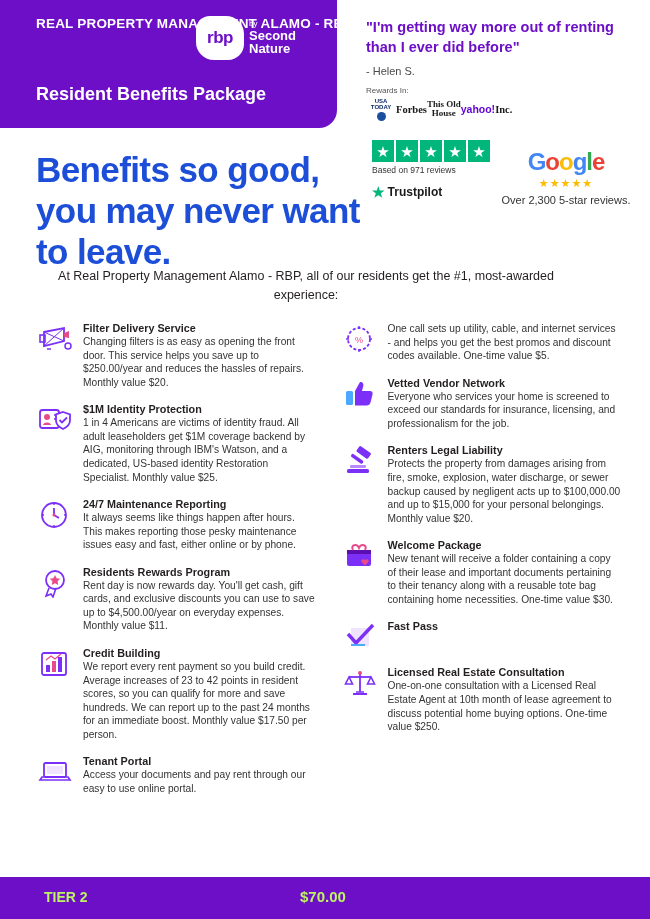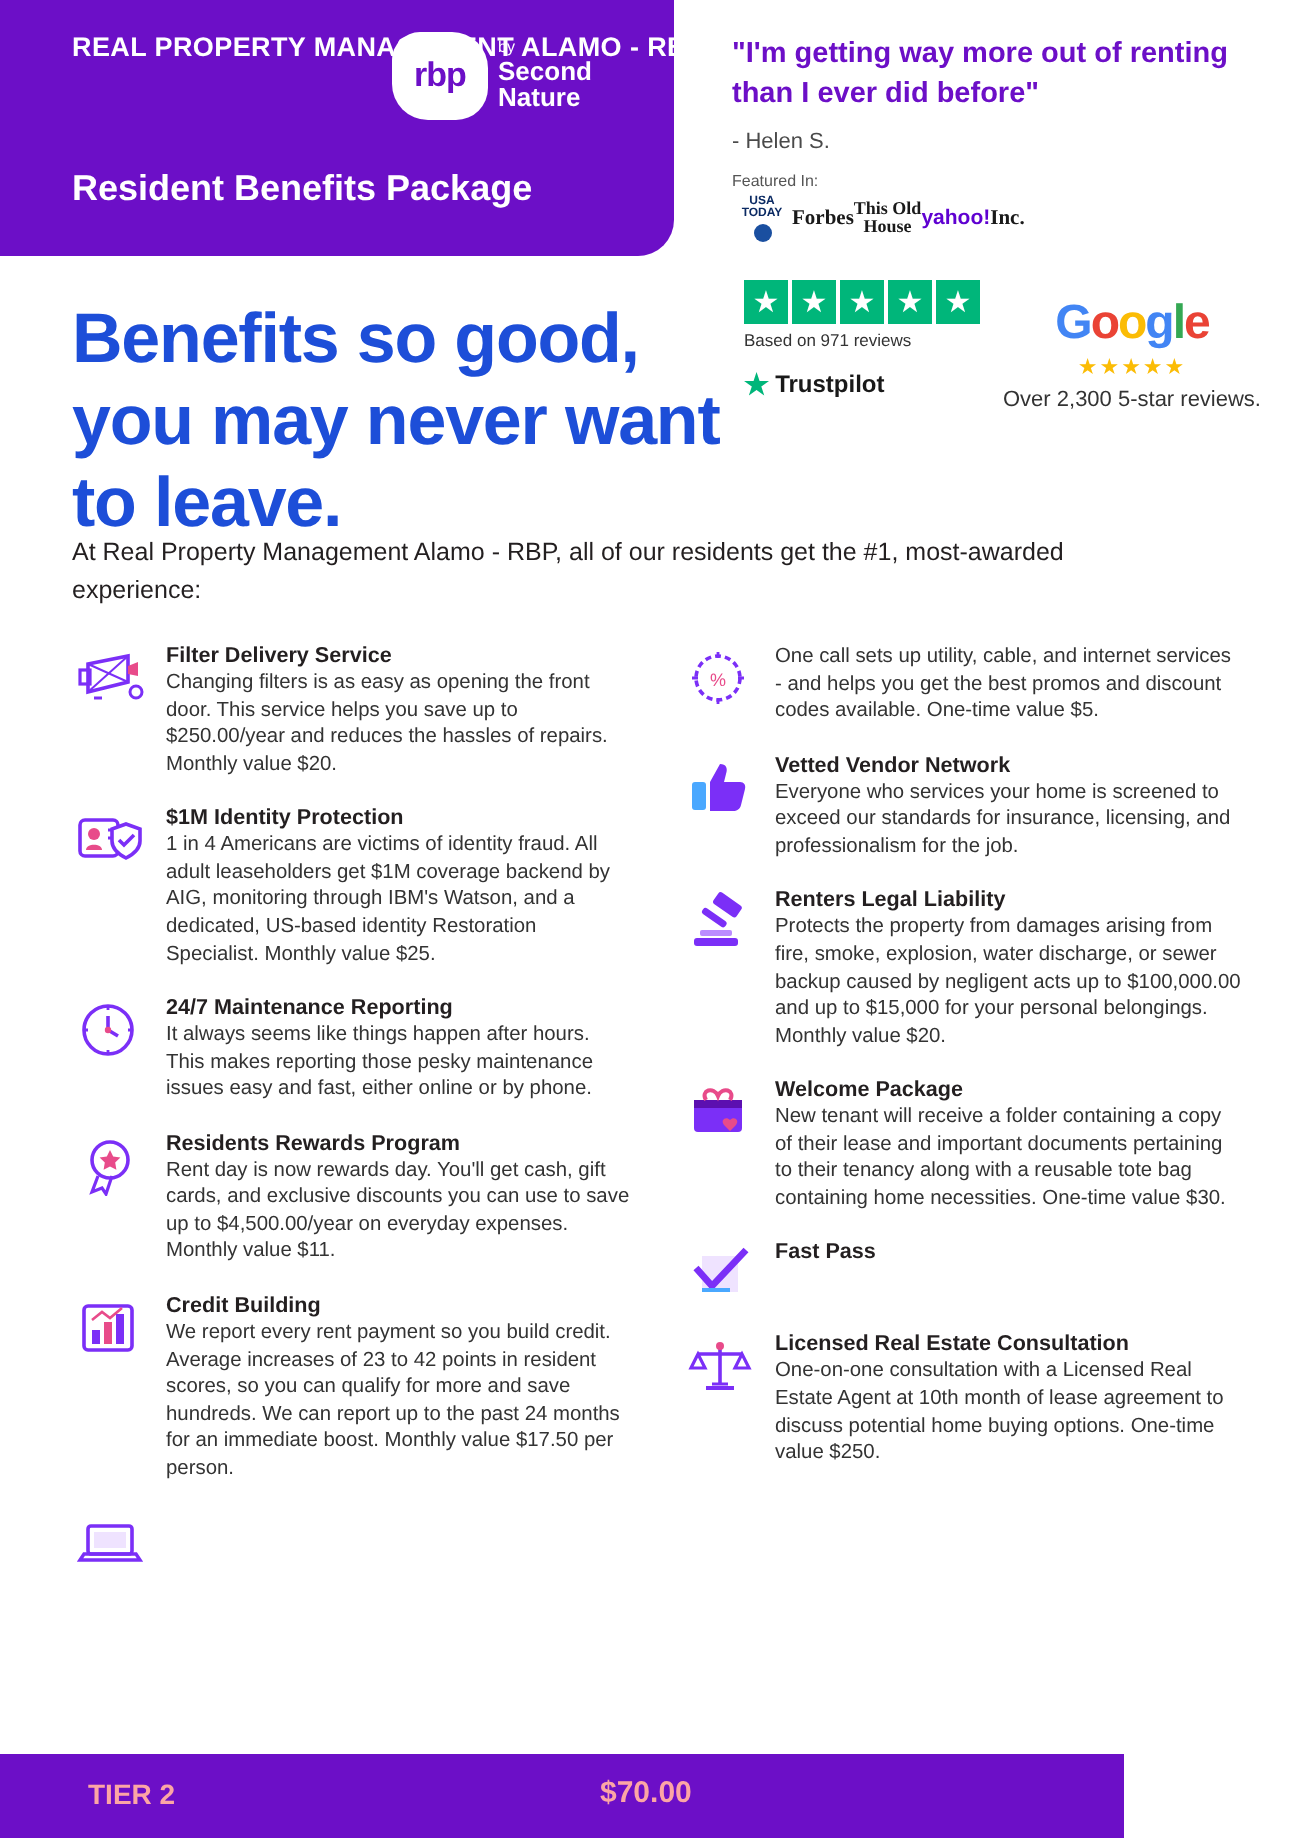--- a/index.html
+++ b/index.html
@@ -173,20 +173,21 @@
   .g-sub { font-size: 11px; color: #333; margin-top: 4px; }
 
   
   .intro {
     position: absolute;
     left: 36px; top: 267px;
     width: 540px;
     font-size: 12.5px;
     line-height: 1.5;
     color: #231f20;
+    text-align: center;
   }
 
   
   .cols {
     position: absolute;
     left: 36px; top: 322px;
     width: 585px;
     display: flex;
     gap: 24px;
   }
@@ -214,24 +215,24 @@
   .b-desc {
     font-size: 10.2px;
     line-height: 1.33;
     color: #333333;
   }
 
   
   .footer {
     position: absolute;
     left: 0; bottom: 0;
-    width: 562px;
+    width: 650px;
     height: 42px;
     background: #6c0fc7;
-    color: #fca5a5;
+    color: #bef264;
   }
   .footer-tier {
     position: absolute;
     left: 44px; top: 12px;
     font-weight: bold;
     font-size: 14px;
   }
   .footer-price {
     position: absolute;
     left: 300px; top: 11px;
@@ -258,21 +259,21 @@
     </div>
   </div>
 
   <div class="package-title">Resident Benefits Package</div>
 
   <div class="quote-block">
     <div class="quote-text">"I'm getting way more out of renting than I ever did before"</div>
     <div class="quote-author">- Helen S.</div>
   </div>
 
-  <div class="featured-label">Featured In:</div>
+  <div class="featured-label">Rewards In:</div>
   <div class="featured-row">
     <div class="feat usatoday">
       <span>USA</span><br>
       <span>TODAY</span>
       <span class="dot"></span>
     </div>
     <div class="feat">Forbes</div>
     <div class="feat house">
       <span>This Old</span><br>
       <span>House</span>
@@ -393,20 +394,24 @@
     </div>
 
     <div class="benefit">
       <div class="b-icon">
         <svg width="34" height="30" viewBox="0 0 34 30">
           <rect x="6" y="6" width="22" height="14" rx="1.5" fill="none" stroke="#7b2ff7" stroke-width="1.8"></rect>
           <rect x="9" y="9" width="16" height="8" fill="#efe3ff"></rect>
           <path d="M2 23 h30 l-2 -3 H4 z" fill="none" stroke="#7b2ff7" stroke-width="1.7"></path>
         </svg>
       </div>
+      <div class="b-body">
+        <div class="b-title">Tenant Portal</div>
+        <div class="b-desc">Access your documents and pay rent through our easy to use online portal.</div>
+      </div>
     </div>
   </div>
 
   <div class="col">
 
     <div class="benefit">
       <div class="b-icon">
         <svg width="34" height="30" viewBox="0 0 34 30">
           <circle cx="16" cy="15" r="11" fill="none" stroke="#7b2ff7" stroke-width="1.8" stroke-dasharray="3 2"></circle>
           <text x="16" y="19" font-size="9" text-anchor="middle" fill="#e84b8a" font-family="Liberation Sans, sans-serif">%</text>

